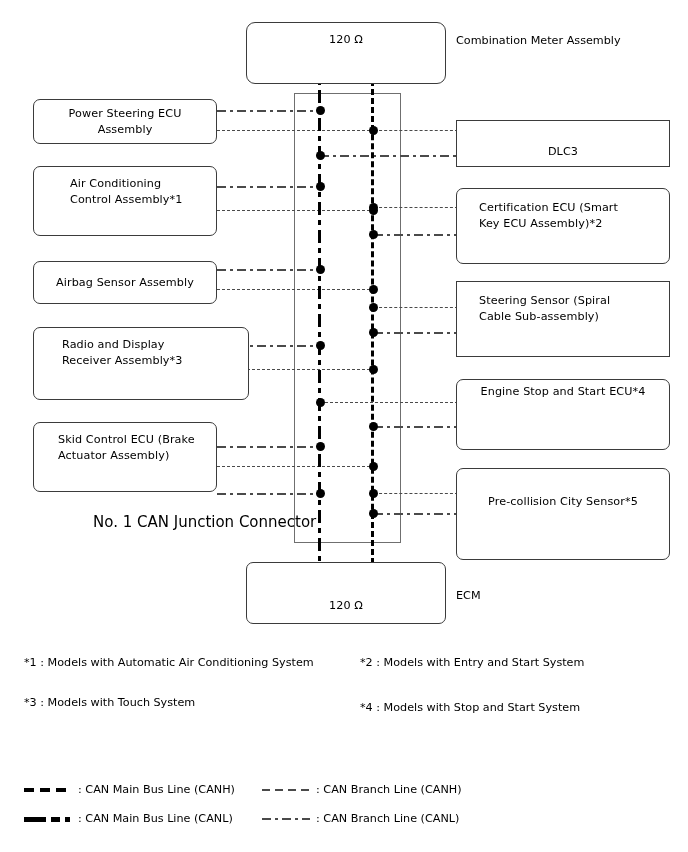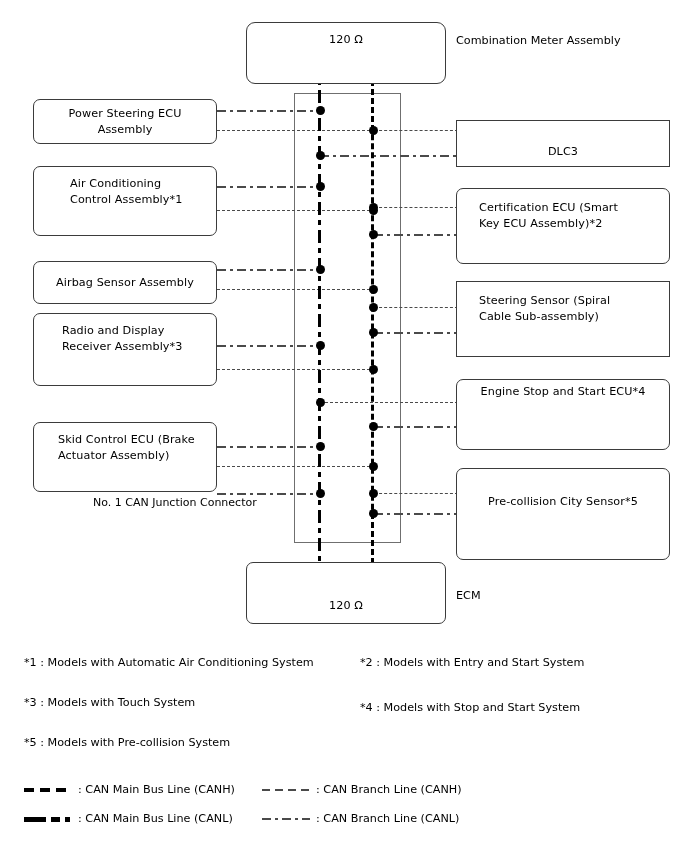--- a/index.html
+++ b/index.html
@@ -42,22 +42,22 @@
   #jconn {
     position: absolute;
     left: 294px; top: 93px;
     width: 107px; height: 450px;
     border: 1.1px solid #6f6f6f;
     background: transparent;
     z-index: 5;
   }
   #jconn-label {
     position: absolute;
-    left: 93px; top: 496px;
-    font-size: 11px;
+    left: 93px; top: 513px;
+    font-size: 15px;
     white-space: nowrap;
     z-index: 45;
   }
 
   
   .sidelabel {
     position: absolute;
     font-size: 11.2px;
     white-space: nowrap;
     z-index: 45;
@@ -181,21 +181,21 @@
   <div class="ecu center vcenter" style="left:33px; top:99px; width:184px; height:45px;">
     <span class="lbl">Power Steering ECU Assembly</span>
   </div>
   <div class="ecu lefttxt" style="left:33px; top:166px; width:184px; height:70px; padding-left:36px;">
     <span class="lbl">Air Conditioning
 Control Assembly*1</span>
   </div>
   <div class="ecu center vcenter" style="left:33px; top:261px; width:184px; height:43px;">
     <span class="lbl">Airbag Sensor Assembly</span>
   </div>
-  <div class="ecu lefttxt" style="left:33px; top:313px; width:184px; height:73px; padding-left:28px;">
+  <div class="ecu lefttxt" style="left:33px; top:327px; width:216px; height:73px; padding-left:28px;">
     <span class="lbl">Radio and Display
 Receiver Assembly*3</span>
   </div>
   <div class="ecu lefttxt" style="left:33px; top:422px; width:184px; height:70px; padding-left:24px;">
     <span class="lbl">Skid Control ECU (Brake
 Actuator Assembly)</span>
   </div>
 
   <div class="ecu square center" style="left:456px; top:120px; width:214px; height:47px; padding-top:23px;">
     <span class="lbl">DLC3</span>
@@ -264,21 +264,20 @@
 
   <div class="branch bh" style="left:374px; top:493px; width:84px;"></div>
   <div class="dot" style="left:369px; top:489px;"></div>
   <div class="branch bl" style="left:374px; top:513px; width:84px;"></div>
   <div class="dot" style="left:369px; top:509px;"></div>
 
   <div class="fnote" style="left:24px; top:656px;">*1 : Models with Automatic Air Conditioning System</div>
   <div class="fnote" style="left:360px; top:656px;">*2 : Models with Entry and Start System</div>
   <div class="fnote" style="left:24px; top:696px;">*3 : Models with Touch System</div>
   <div class="fnote" style="left:360px; top:701px;">*4 : Models with Stop and Start System</div>
-  <div class="fnote" style="left:24px; top:736px;">*5 : Models with Pre-collision System</div>
 
   <div class="legswatch sw-mainh" style="left:24px; top:788px; width:48px;"></div>
   <div class="legrow" style="left:78px; top:783px;">: CAN Main Bus Line (CANH)</div>
 
   <div class="legswatch sw-brh" style="left:262px; top:789px; width:48px;"></div>
   <div class="legrow" style="left:316px; top:783px;">: CAN Branch Line (CANH)</div>
 
   <div class="legswatch sw-mainl" style="left:24px; top:817px; width:52px;"></div>
   <div class="legrow" style="left:78px; top:812px;">: CAN Main Bus Line (CANL)</div>
 

